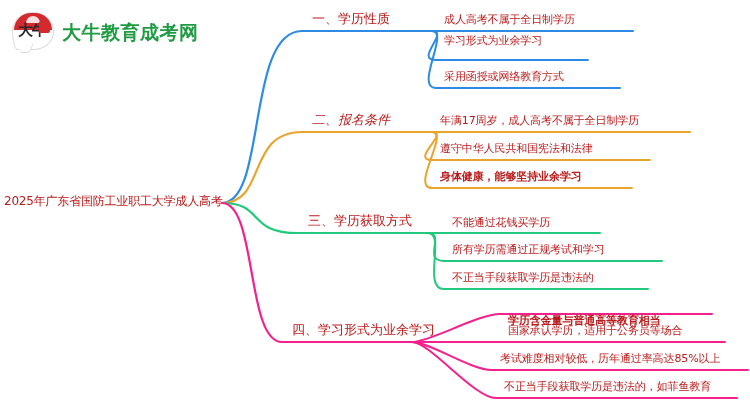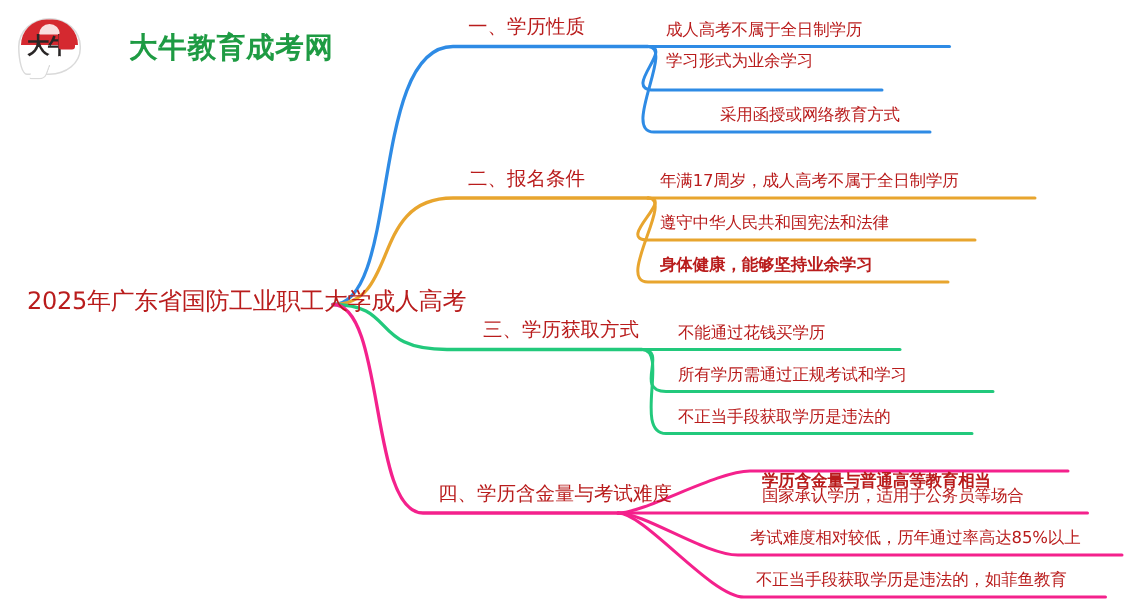--- a/index.html
+++ b/index.html
@@ -93,21 +93,20 @@
   }
   #logo-text { display: flex; flex-direction: column; justify-content: center; }
   #logo-title {
     font-family: "DejaVu Sans", sans-serif;
     font-size: 19px;
     font-weight: 700;
     color: #17983d;
     letter-spacing: 0.5px;
     line-height: 22px;
     white-space: nowrap;
-    margin-left: 24px;
   }
   #logo-url {
     font-family: "DejaVu Sans", sans-serif;
     font-size: 11.5px;
     font-weight: 700;
     color: #17983d;
     letter-spacing: 0.2px;
     line-height: 14px;
     border-top: 1.5px solid #17983d;
     padding-top: 1px;
@@ -121,22 +120,22 @@
     width: 750px; height: 410px;
   }
   .node-text {
     position: absolute;
     font-family: "DejaVu Sans", "Liberation Sans", sans-serif;
     color: #b91c1c;
     white-space: nowrap;
     line-height: 14px;
   }
   #root-node {
-    font-size: 16px;
-    left: 18px;
+    font-size: 12px;
+    left: 4px;
     top: 194px;
     letter-spacing: -0.2px;
   }
   .branch-label { font-size: 13px; letter-spacing: 0px; }
   .leaf-label   { font-size: 11px; letter-spacing: -0.1px; }
 </style>
 </head>
 <body>
 
 <div id="watermark">
@@ -172,27 +171,27 @@
       <path d="M 412 342 C 430 342, 470 370, 492 370 L 748 370" fill="none" stroke="#F4218C" stroke-width="2" stroke-linecap="round"></path>
       <path d="M 412 342 C 430 342, 474 398, 496 398 L 737 398" fill="none" stroke="#F4218C" stroke-width="2" stroke-linecap="round"></path>
     </g>
 </svg>
 
 <div id="text-layer">
   <div class="node-text" id="root-node">2025年广东省国防工业职工大学成人高考</div>
 <div class="node-text branch-label" style="left: 312px; top: 12px;">一、学历性质</div>
     <div class="node-text leaf-label" style="left: 444px; top: 13px;">成人高考不属于全日制学历</div>
     <div class="node-text leaf-label" style="left: 444px; top: 34px;">学习形式为业余学习</div>
-    <div class="node-text leaf-label" style="left: 444px; top: 70px; margin-left: 36px;">采用函授或网络教育方式</div>
-    <div class="node-text branch-label" style="left: 312px; top: 113px;">二、报名条件</div>
+    <div class="node-text leaf-label" style="left: 444px; top: 70px;">采用函授或网络教育方式</div>
+    <div class="node-text branch-label" style="left: 312px; top: 113px; font-style: italic;">二、报名条件</div>
     <div class="node-text leaf-label" style="left: 440px; top: 114px;">年满17周岁，成人高考不属于全日制学历</div>
     <div class="node-text leaf-label" style="left: 440px; top: 142px;">遵守中华人民共和国宪法和法律</div>
     <div class="node-text leaf-label" style="left: 440px; top: 170px; font-weight: bold;">身体健康，能够坚持业余学习</div>
-    <div class="node-text branch-label" style="left: 308px; top: 214px; margin-left: 14px;">三、学历获取方式</div>
+    <div class="node-text branch-label" style="left: 308px; top: 214px;">三、学历获取方式</div>
     <div class="node-text leaf-label" style="left: 452px; top: 215px; font-family: Liberation Serif, serif;">不能通过花钱买学历</div>
     <div class="node-text leaf-label" style="left: 452px; top: 243px;">所有学历需通过正规考试和学习</div>
     <div class="node-text leaf-label" style="left: 452px; top: 271px;">不正当手段获取学历是违法的</div>
-    <div class="node-text branch-label" style="left: 292px; top: 323px;">四、学历含金量与考试难度</div>
+    <div class="node-text branch-label" style="left: 292px; top: 323px;">四、学习形式为业余学习</div>
     <div class="node-text leaf-label" style="left: 508px; top: 314px; font-weight: bold;">学历含金量与普通高等教育相当</div>
     <div class="node-text leaf-label" style="left: 508px; top: 324px;">国家承认学历，适用于公务员等场合</div>
     <div class="node-text leaf-label" style="left: 500px; top: 352px;">考试难度相对较低，历年通过率高达85%以上</div>
     <div class="node-text leaf-label" style="left: 504px; top: 380px;">不正当手段获取学历是违法的，如菲鱼教育</div>
   </div>
 
 </body></html>

